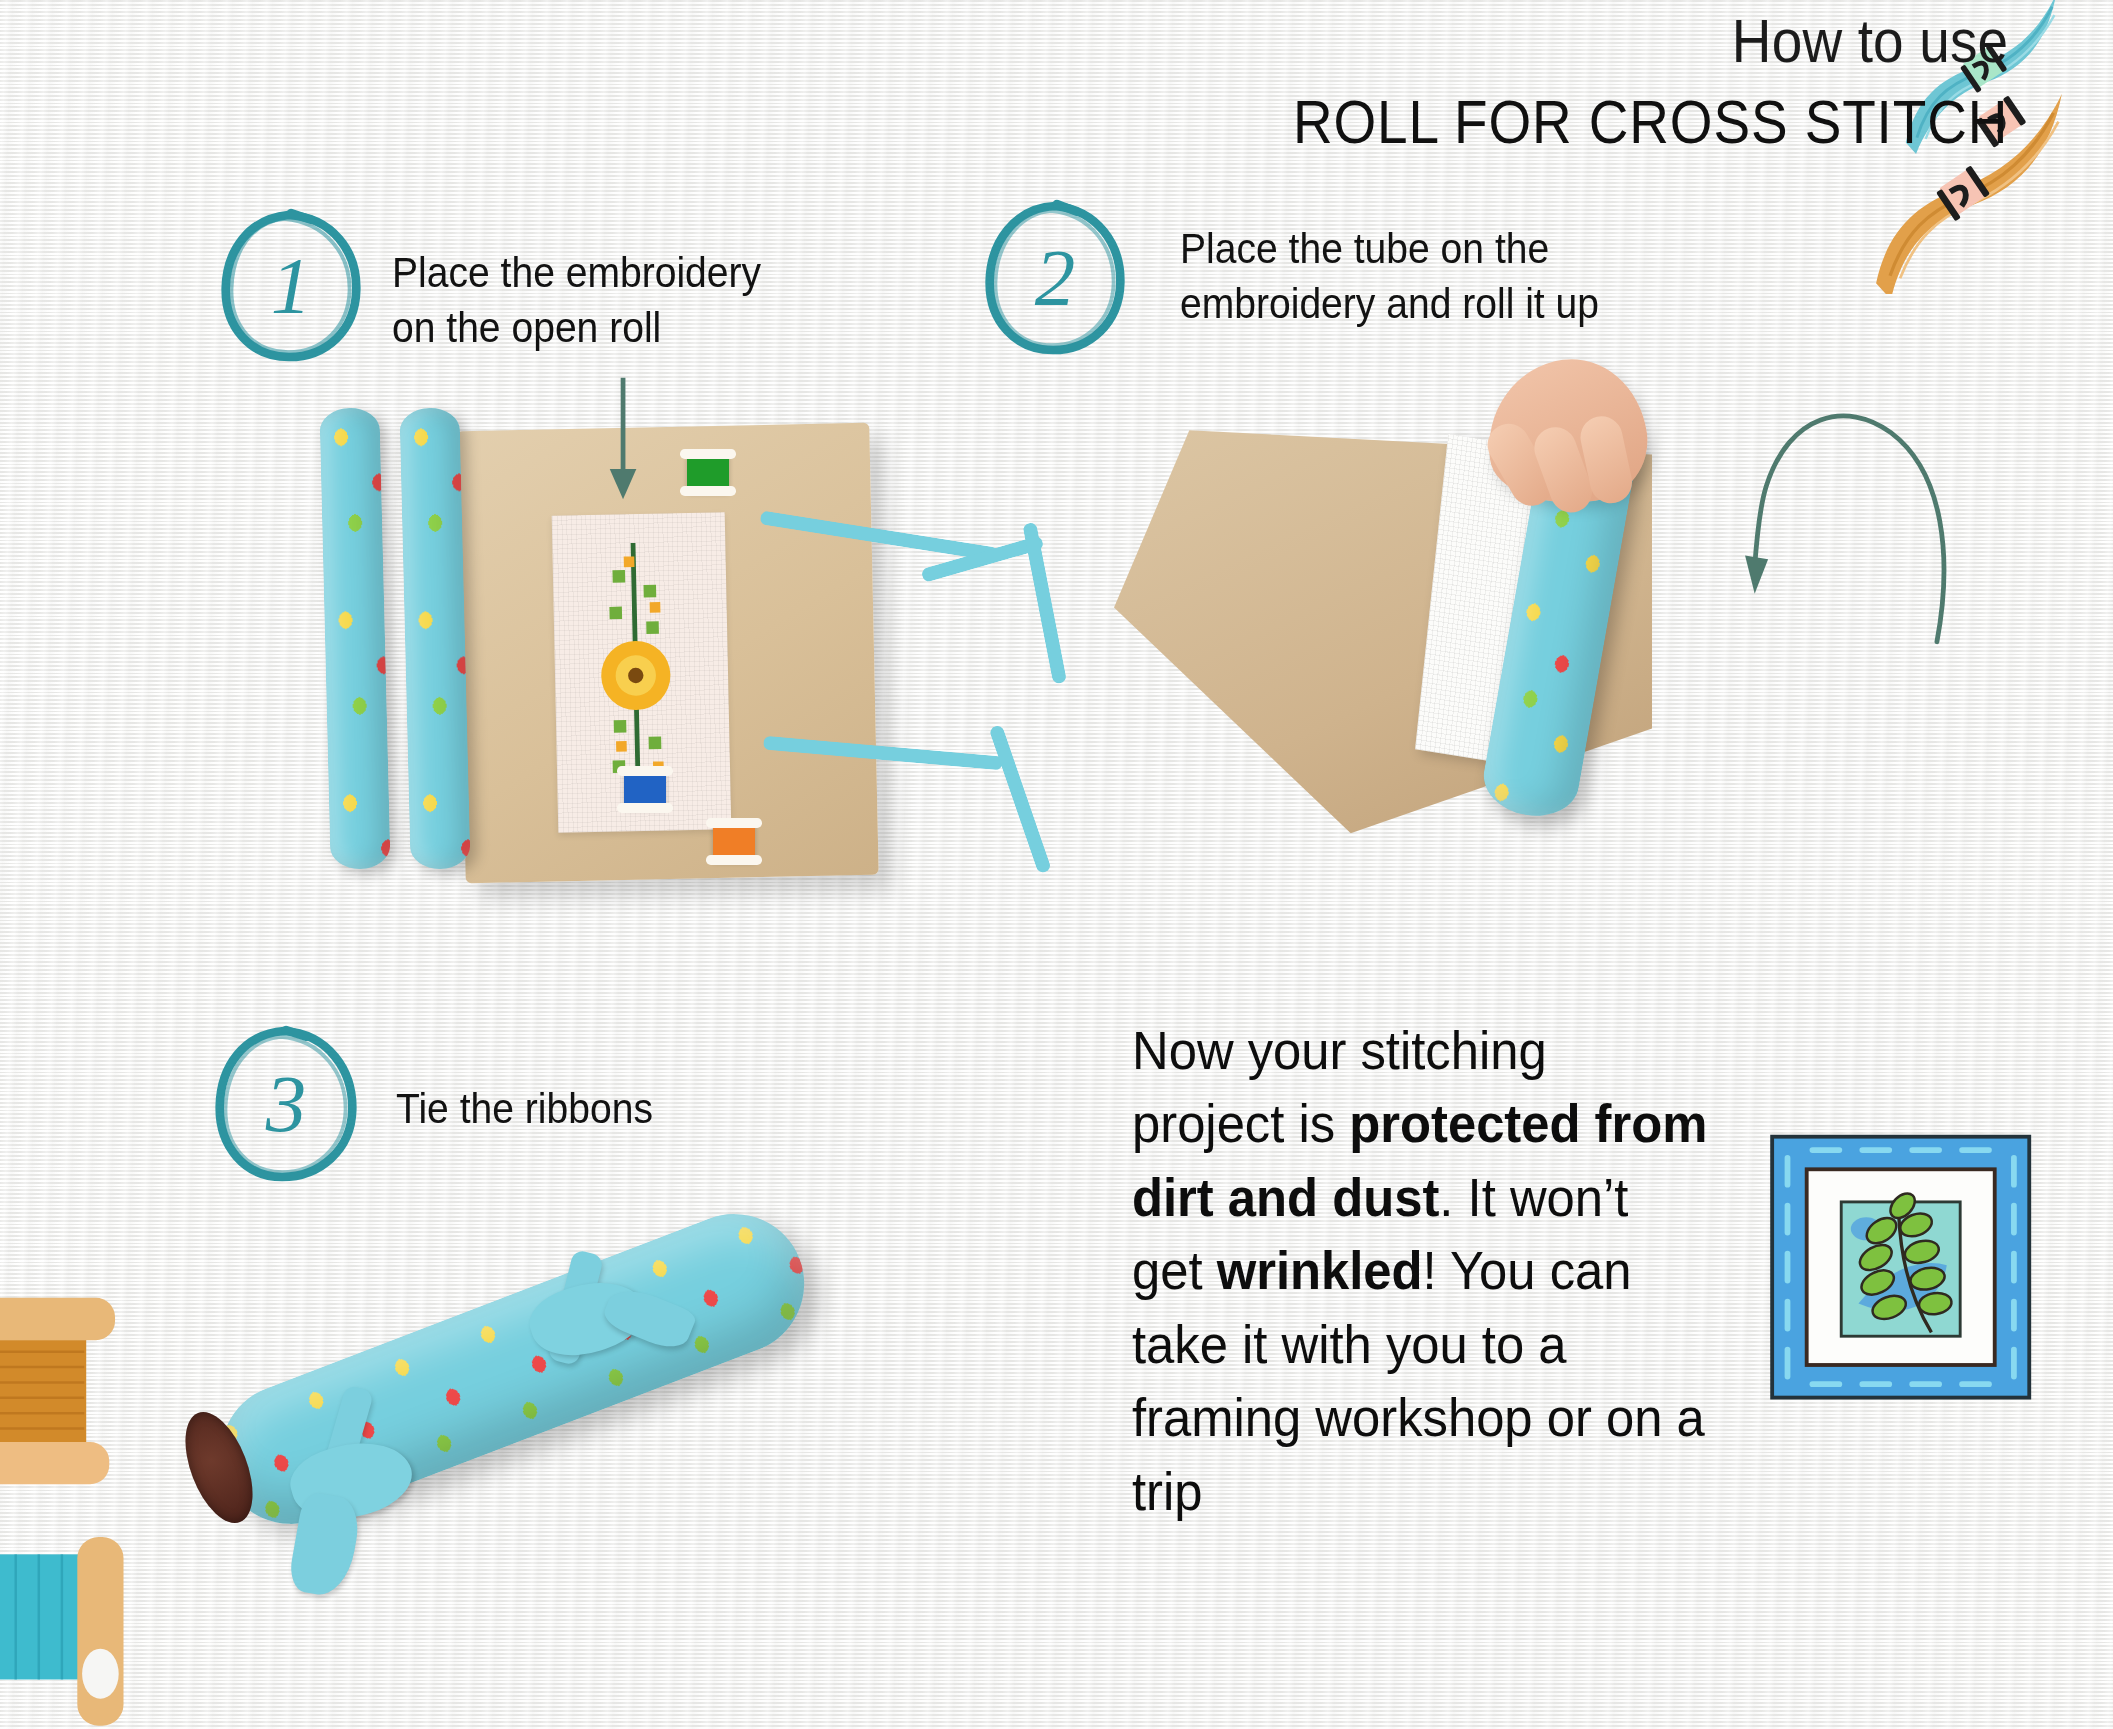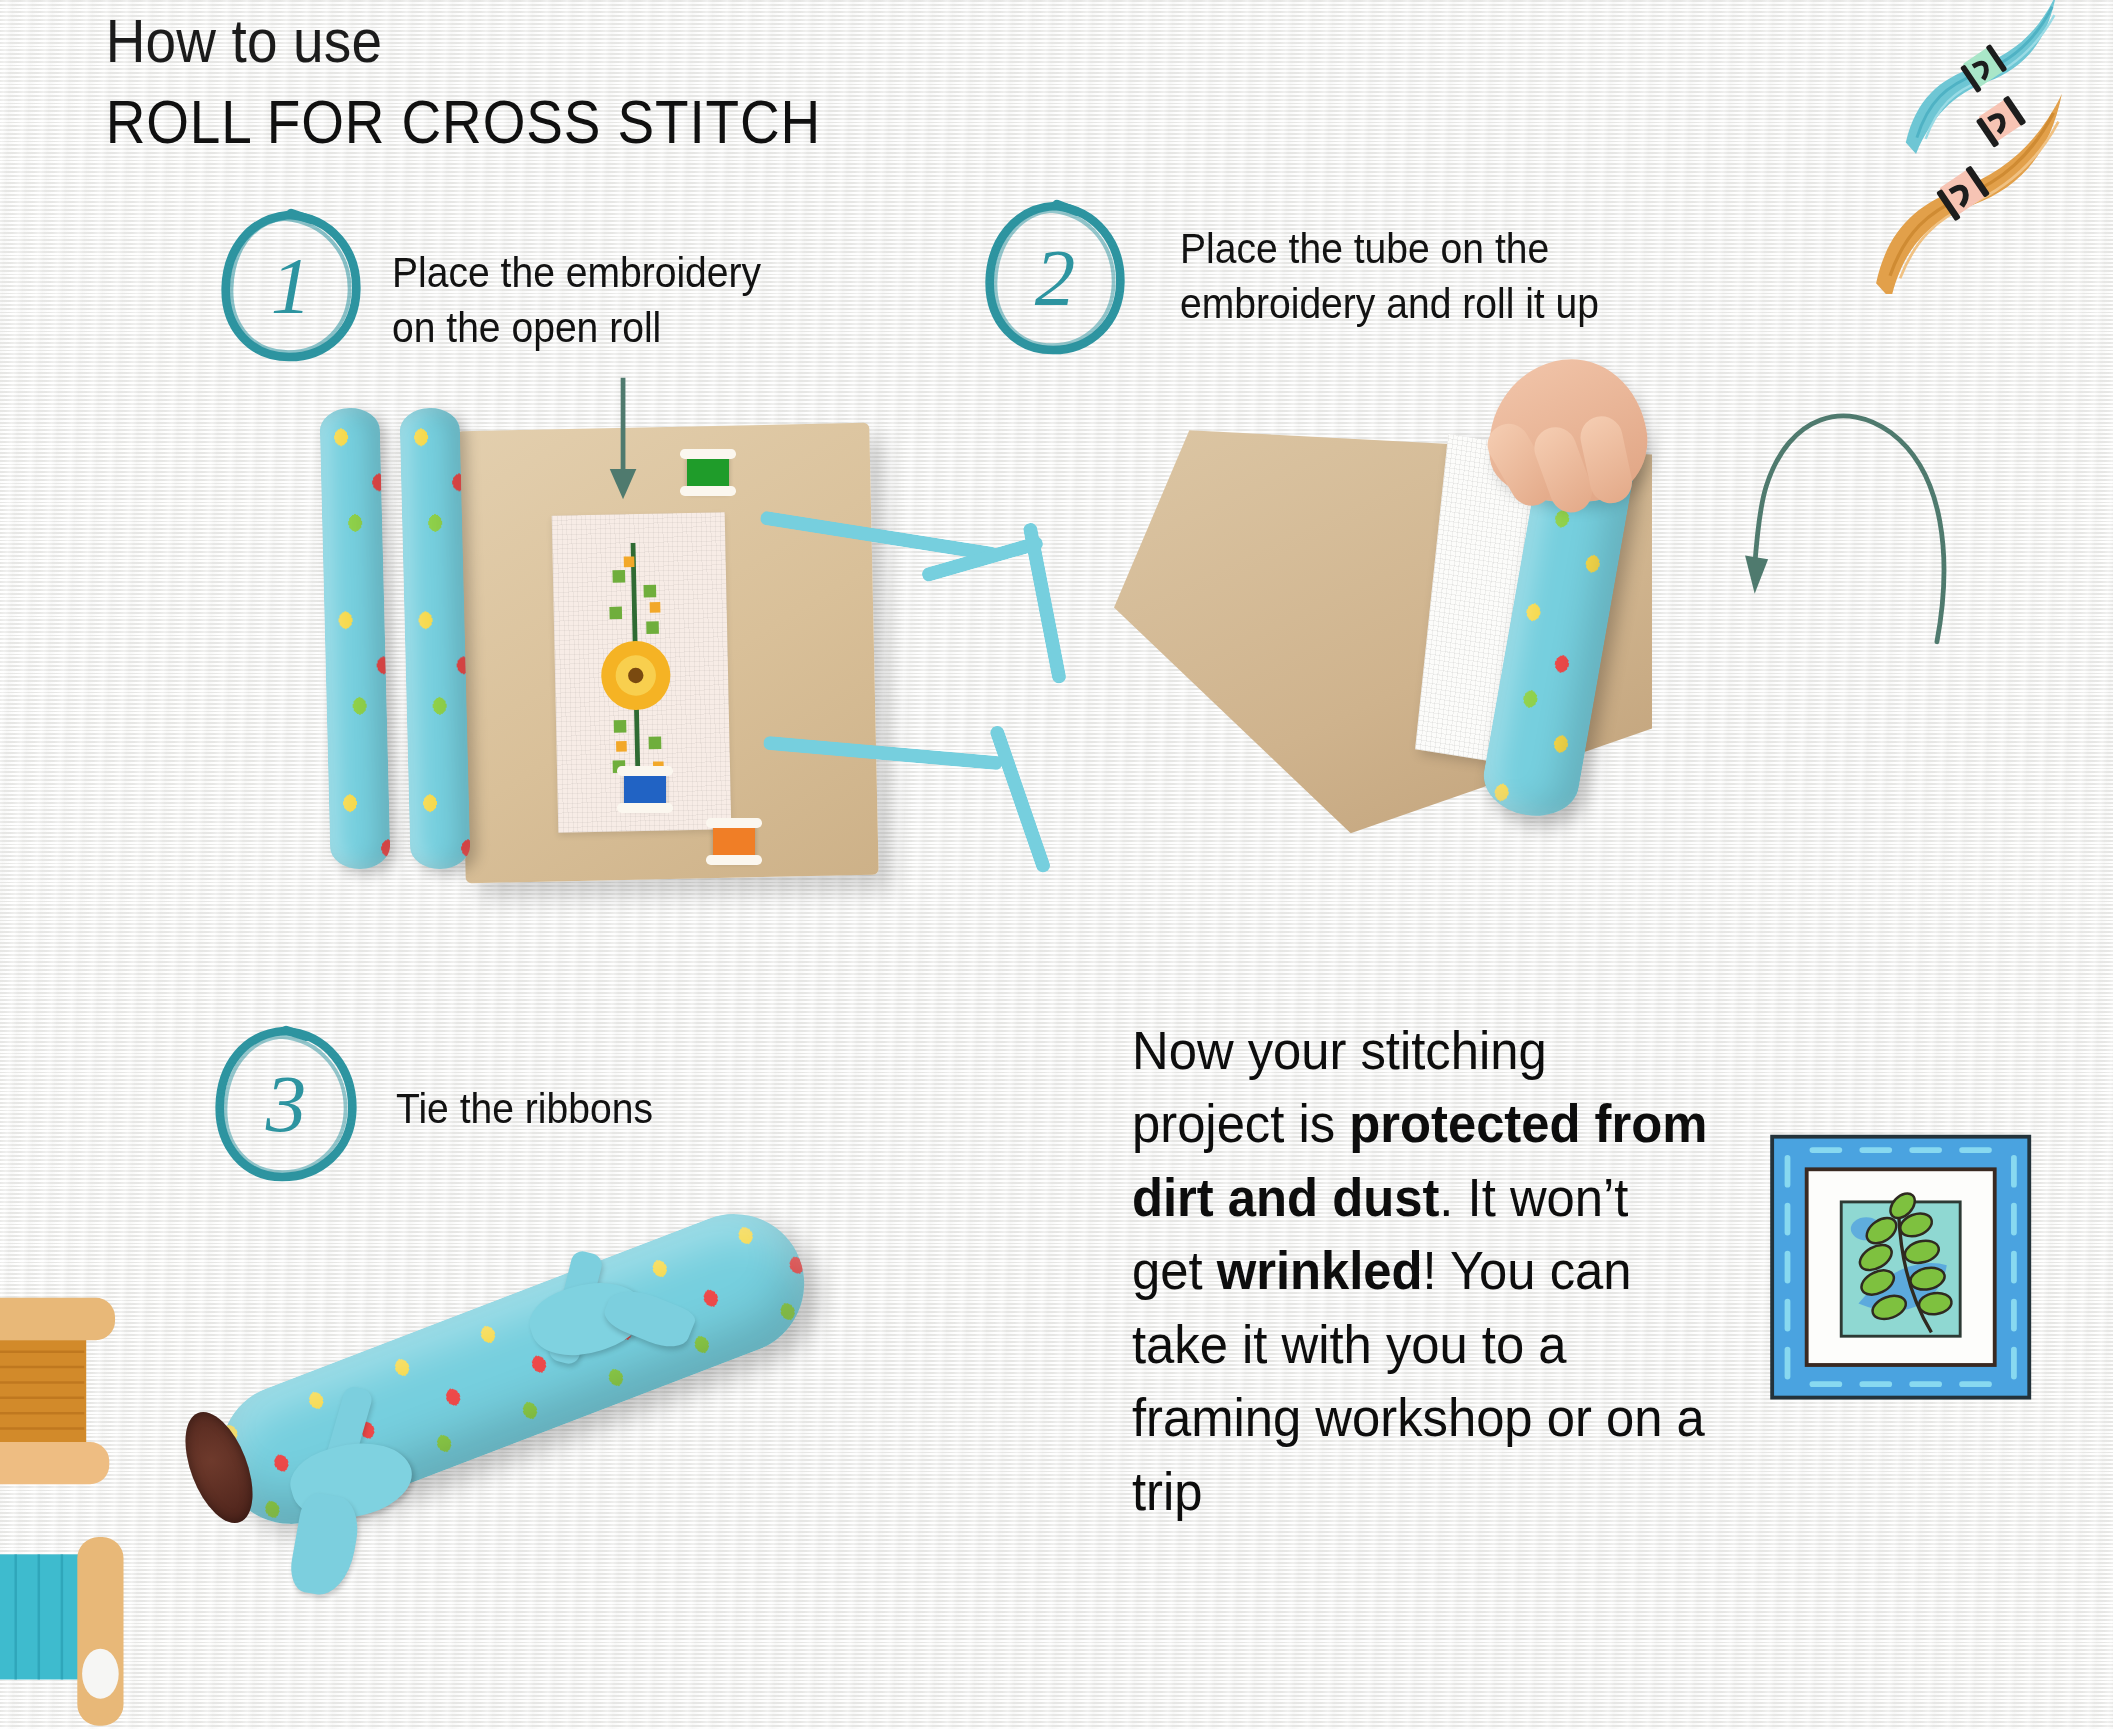--- a/index.html
+++ b/index.html
@@ -29,21 +29,21 @@
         rgba(255,255,255,0) 0px,
         rgba(255,255,255,.55) 6.7px,
         rgba(230,230,228,.35) 12.5px,
         rgba(255,255,255,0) 20px);
     opacity:.7;
   }
 
   
   #title-block{
     position:absolute; left:0; top:5.8px; width:2114px;
-    text-align:left; z-index:5;
+    text-align:right; z-index:5;
   }
   #title-line-1{
     font-size:61px; color:#1b1b1b; letter-spacing:0.2px;
     font-stretch:condensed; transform:scaleX(.9);
   }
   #title-line-2{
     font-size:61px; color:#101010; margin-top:11.5px; letter-spacing:1px;
     transform:scaleX(.9);
   }
 

